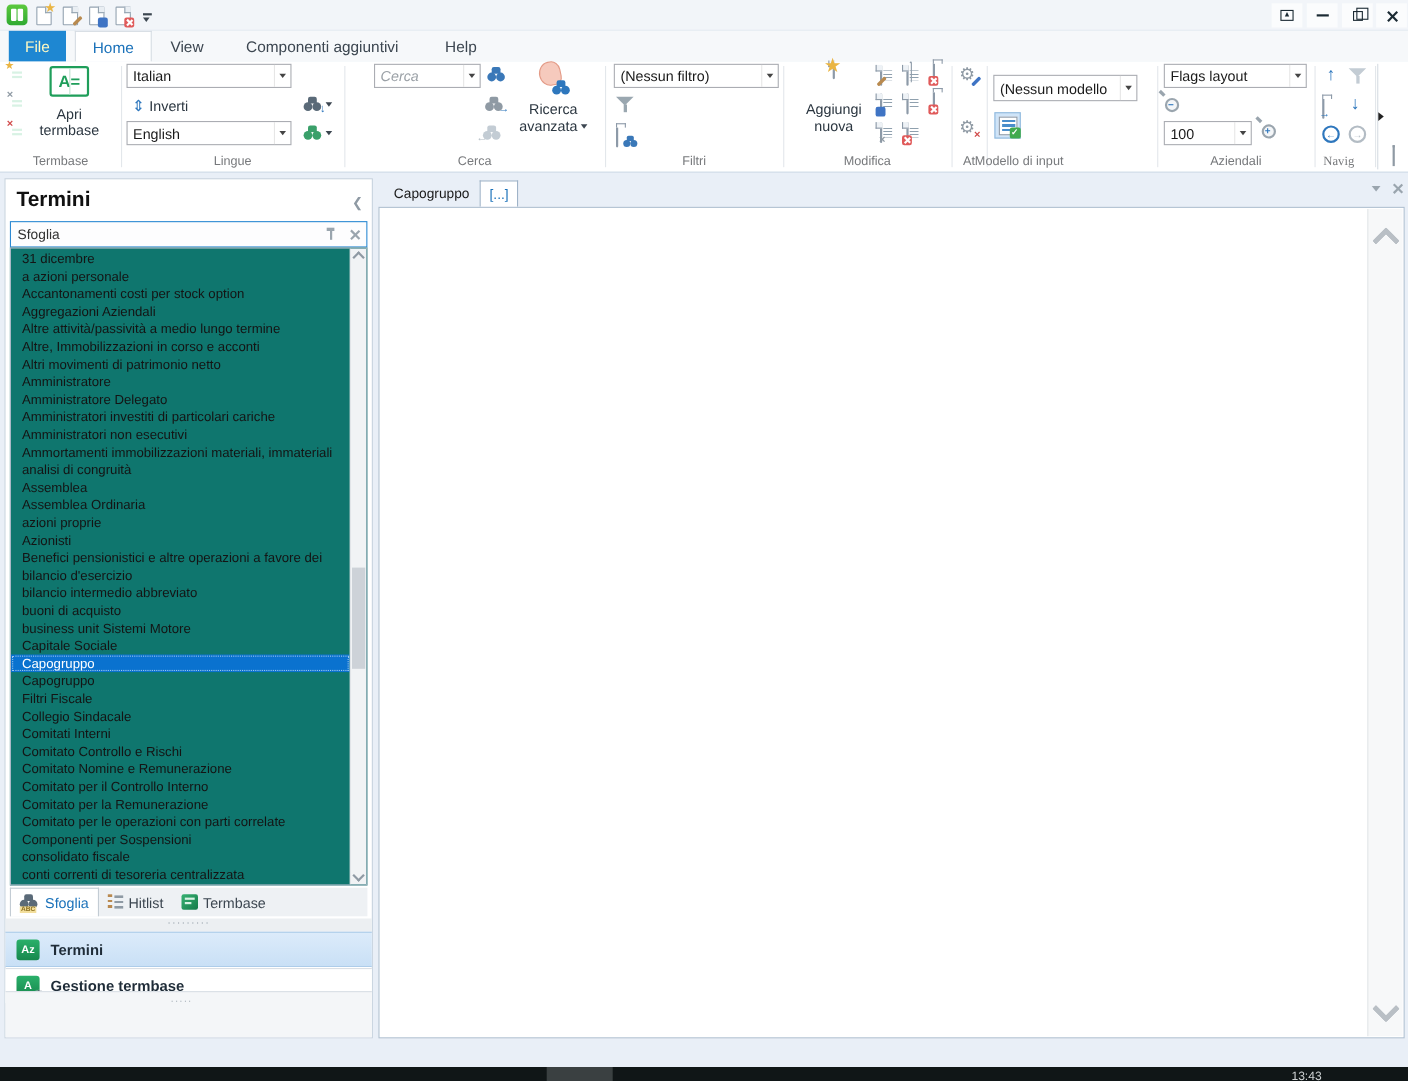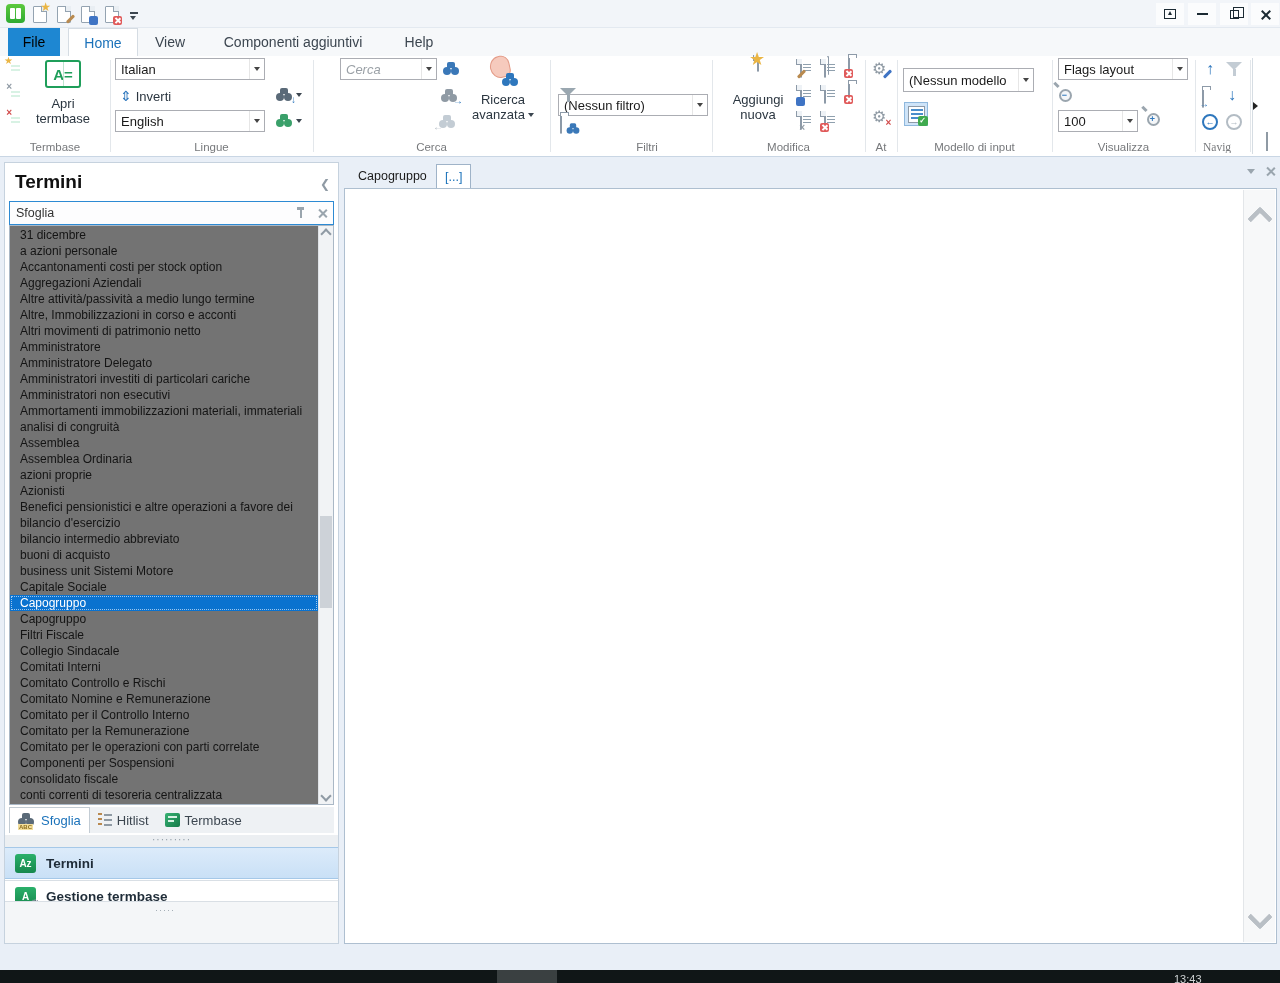--- a/index.html
+++ b/index.html
@@ -32,21 +32,21 @@
   .glyph-restore::before { content:""; position:absolute; left:2px; top:-4px; width:9px; height:9px; border:1.5px solid #1b2a33; }
   .glyph-close { position:relative; width:11px; height:11px; }
   .glyph-close::before,.glyph-close::after { content:""; position:absolute; left:5px; top:0; width:2px; height:12px; background:#1b2a33; }
   .glyph-close::before { transform:rotate(45deg);} .glyph-close::after { transform:rotate(-45deg);}
   .glyph-ribbonopt { position:relative; width:12px; height:10px; border:1.5px solid #1b2a33; }
   .glyph-ribbonopt::after { content:""; position:absolute; left:3px; top:1px; width:0; height:0; border-left:2.5px solid transparent; border-right:2.5px solid transparent; border-bottom:4px solid #1b2a33; }
 
   
   .tabrow { left:0; top:28px; width:1280px; height:28px; background:#f6f8fa; }
   .rtab { position:absolute; top:0; height:28px; display:flex; align-items:center; justify-content:center; font-size:14px; color:#3c4650; cursor:default; }
-  .rtab-file { background:#1e87d2; color:#000000; }
+  .rtab-file { background:#1e87d2; color:#fef9c3; }
   .rtab-home { background:#fff; color:#1b72ba; border:1px solid #d5dce3; border-bottom:none; }
 
   
   .ribbon { left:0; top:56px; width:1280px; height:101px; background:#fff; border-bottom:1px solid #c9d6e4; }
   .rsep { position:absolute; top:4px; bottom:4px; width:1px; background:#e3e7eb; }
   .grp-label { position:absolute; bottom:3px; font-size:11.5px; color:#77797c; text-align:center; white-space:nowrap; overflow:hidden; }
   .combo { position:absolute; border:1px solid #abadb3; background:#fff; display:flex; align-items:center; font-size:13px; color:#1a1a1a; }
   .combo-text { padding-left:5px; white-space:nowrap; overflow:hidden; flex:1; }
   .combo-btn { width:15px; align-self:stretch; display:flex; align-items:center; justify-content:center; border-left:1px solid #e6e6e6; }
   .combo .caret-d { border-top-color:#444; }
@@ -103,21 +103,21 @@
   .panel-title { left:10px; top:8px; font-size:19px; font-weight:bold; color:#111; }
   .collapse-arrow { right:8px; top:14px; color:#8f9aa4; font-size:12px; }
   .browse-bar { left:4px; top:38px; right:4px; height:24px; border:1px solid #2d8ad3; background:#fdfdfe; display:flex; align-items:center; font-size:12.5px; color:#333; padding-left:6px; position:absolute; }
   .pin-icon { position:relative; width:9px; height:12px; }
   .pin-icon::before { content:""; position:absolute; left:1px; top:0; width:7px; height:3px; background:#9aa5ae; }
   .pin-icon::after { content:""; position:absolute; left:3.5px; top:3px; width:2px; height:8px; background:#9aa5ae; }
   .x-small { position:relative; width:10px; height:10px; }
   .x-small::before,.x-small::after { content:""; position:absolute; left:4.5px; top:0; width:1.5px; height:11px; background:#9aa5ae; }
   .x-small::before { transform:rotate(45deg);} .x-small::after{ transform:rotate(-45deg);}
 
-  .terms-box { position:absolute; left:4px; top:62px; right:4px; height:580px; border:1px solid #aab8c6; background:#737373; overflow:hidden; }
+  .terms-box { position:absolute; left:4px; top:62px; right:4px; height:580px; border:1px solid #aab8c6; background:#0f766e; overflow:hidden; }
   .terms-list { position:absolute; left:0; top:1px; right:15px; bottom:0; overflow:hidden; }
   .term-row { height:16px; line-height:16px; font-size:12px; color:#141414; padding-left:10px; white-space:nowrap; overflow:hidden; }
   .term-row.selected { background:#0a72cf; color:#fff; outline:1px dotted #9cc6ee; outline-offset:-2px; }
   .vscroll { position:absolute; top:0; right:0; width:15px; bottom:0; background:#f1f3f5; border-left:1px solid #dfe3e7; }
   .vscroll .thumb { position:absolute; left:1px; right:1px; background:#cdd2d8; }
   .chev { width:8px; height:8px; border-top:2px solid #8f9aa4; border-right:2px solid #8f9aa4; }
   .chev.up { transform:rotate(-45deg); } .chev.down { transform:rotate(135deg); }
   .sc-btn { position:absolute; left:0; right:0; height:16px; display:flex; align-items:center; justify-content:center; }
 
   .side-tabs { position:absolute; left:4px; top:644px; right:4px; height:26px; background:#eef1f4; display:flex; align-items:stretch; font-size:13px; color:#3c4650; }
@@ -273,34 +273,34 @@
         </span>
       <span style="margin-top:6px;">Ricerca</span>
       <span style="display:flex; align-items:center; gap:3px;">
           <span>avanzata</span>
           <i class="caret-d"></i>
         </span>
     </div>
     <div class="grp-label" style="left:313px; width:237px;">Cerca</div>
     <div class="rsep" style="left:550px;"></div>
 
-    <div class="combo" style="left:558px; top:2px; width:150px; height:22px;margin-top:36px;">
+    <div class="combo" style="left:558px; top:2px; width:150px; height:22px;">
       <span class="combo-text">(Nessun filtro)</span>
       <span class="combo-btn">
           <i class="caret-d"></i>
         </span>
     </div>
     <div class="abs" style="left:560px; top:32px;"><span class="funnel" style="color:#9aa7b0;"></span></div>
     <div class="abs" style="left:560px; top:60px;">
       <span class="folder16" style="border-color:#8d9aa8; width:12px; height:10px;"></span>
       <span class="binoc" style="color:#3a78b8; position:absolute; left:5px; top:6px; transform:scale(.8);">
           <i></i>
         </span>
     </div>
-    <div class="grp-label" style="left:550px; width:162px;margin-left:16px;">Filtri</div>
+    <div class="grp-label" style="left:550px; width:162px;">Filtri</div>
     <div class="rsep" style="left:712px;"></div>
 
     <div class="bigbtn" style="left:722px; top:0; width:72px;">
       <span style="position:relative; width:26px; height:32px;">
         <span class="doc16" style="width:24px; height:30px;"></span>
         <span class="badge star-badge" style="left:-7px; top:-2px; font-size:18px;">★</span>
       </span>
       <span style="margin-top:4px;">Aggiungi</span>
       <span>nuova</span>
     </div>
@@ -331,38 +331,38 @@
       <span class="combo-btn">
           <i class="caret-d"></i>
         </span>
     </div>
     <div class="abs" style="left:904px; top:46px; width:24px; height:24px; background:#cfe4f8; border:1px solid #8fb8dd; display:flex; align-items:center; justify-content:center;">
       <span class="chk-doc">
           <u></u>
           <b>✓</b>
         </span>
     </div>
-    <div class="grp-label" style="left:897px; width:155px;">Modello di input</div>
+    <div class="grp-label" style="left:849px; width:155px;">Modello di input</div>
     <div class="rsep" style="left:1052px;"></div>
 
     <div class="combo" style="left:1058px; top:2px; width:130px; height:22px;">
       <span class="combo-text">Flags layout</span>
       <span class="combo-btn">
           <i class="caret-d"></i>
         </span>
     </div>
     <div class="abs" style="left:1058px; top:32px;"><span class="mag minus"><s>−</s></span></div>
     <div class="combo" style="left:1058px; top:54px; width:80px; height:22px;">
       <span class="combo-text">100</span>
       <span class="combo-btn">
           <i class="caret-d"></i>
         </span>
     </div>
     <div class="abs" style="left:1146px; top:56px;"><span class="mag plus"><s>+</s></span></div>
-    <div class="grp-label" style="left:1052px; width:143px;">Visualizza</div>
+    <div class="grp-label" style="left:1052px; width:143px;">Aziendali</div>
     <div class="rsep" style="left:1195px;"></div>
 
     <div class="abs bluebold" style="left:1206px; top:4px; font-size:16px;"><span>↑</span></div>
     <div class="abs" style="left:1226px; top:6px;"><span class="funnel" style="color:#c3ccd4;"></span></div>
     <div class="abs" style="left:1202px; top:34px;"><span class="folder16"><span class="mini-arrow blue" style="right:-6px; bottom:-2px;">→</span></span></div>
     <div class="abs bluebold" style="left:1228px; top:30px; font-size:16px;"><span>↓</span></div>
     <div class="abs blue" style="left:1202px; top:58px;">
         <span class="circ">
           <span>←</span>
         </span>

